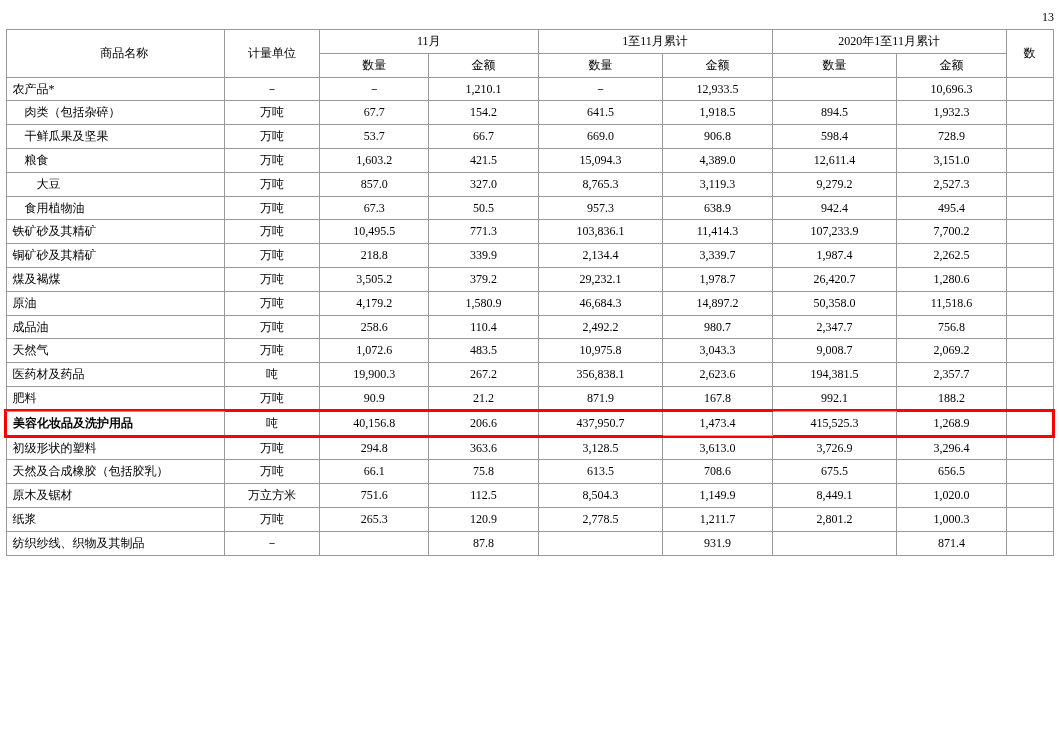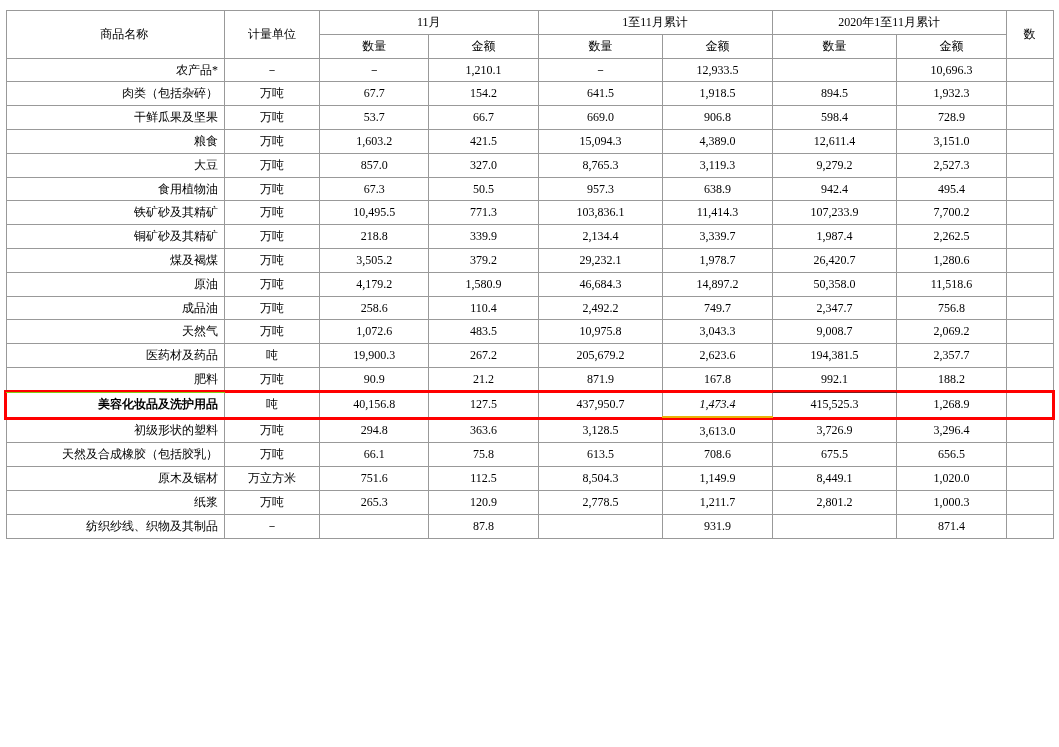--- a/index.html
+++ b/index.html
@@ -24,21 +24,21 @@
       text-align: center;
       white-space: nowrap;
       vertical-align: middle;
       line-height: 1.4;
     }
     th {
       background: #fff;
       font-weight: normal;
     }
     td.left-align {
-      text-align: right;
+      text-align: left;
       white-space: normal;
       max-width: 140px;
     }
     tr.red-border td {
       border-top: 2px solid red;
       border-bottom: 2px solid red;
     }
     tr.red-border td:first-child {
       border-left: 2px solid red;
     }
@@ -47,20 +47,21 @@
     }
     .wrapper {
       position: relative;
     }
   </style>
 </head>
 <body>
 
 <div class="wrapper">
   <div class="container">
+    <div style="text-align:right; margin-bottom:4px; font-size:12px;">13</div>
     <table>
       <thead>
         <tr>
           <th rowspan="2" style="min-width:110px;padding-left:24px;">商品名称</th>
           <th rowspan="2" style="min-width:60px;">计量单位</th>
           <th colspan="2">11月</th>
           <th colspan="2">1至11月累计</th>
           <th colspan="2">2020年1至11月累计</th>
           <th rowspan="2" style="min-width:30px;">数</th>
         </tr>
@@ -183,66 +184,66 @@
             <td>50,358.0</td>
             <td>11,518.6</td>
             <td></td>
           </tr>
           <tr>
             <td class="left-align">成品油</td>
             <td>万吨</td>
             <td>258.6</td>
             <td>110.4</td>
             <td>2,492.2</td>
-            <td>749.7</td>
+            <td>980.7</td>
             <td>2,347.7</td>
             <td>756.8</td>
             <td></td>
           </tr>
           <tr>
             <td class="left-align">天然气</td>
             <td>万吨</td>
             <td>1,072.6</td>
             <td>483.5</td>
             <td>10,975.8</td>
             <td>3,043.3</td>
             <td>9,008.7</td>
             <td>2,069.2</td>
             <td></td>
           </tr>
           <tr>
             <td class="left-align">医药材及药品</td>
             <td>吨</td>
             <td>19,900.3</td>
             <td>267.2</td>
-            <td>205,679.2</td>
+            <td>356,838.1</td>
             <td>2,623.6</td>
             <td>194,381.5</td>
             <td>2,357.7</td>
             <td></td>
           </tr>
           <tr>
             <td class="left-align">肥料</td>
             <td>万吨</td>
             <td>90.9</td>
             <td>21.2</td>
             <td>871.9</td>
             <td>167.8</td>
             <td>992.1</td>
             <td>188.2</td>
             <td></td>
           </tr>
           <tr class="red-border" style="outline: red solid 2px;">
             <td class="left-align" style="border-left: 2px solid red; border-top: 2px solid #84cc16; border-bottom: 2px solid red; font-weight: bold;">美容化妆品及洗护用品</td>
             <td style="border-top: 2px solid red; border-bottom: 2px solid red;">吨</td>
             <td style="border-top: 2px solid red; border-bottom: 2px solid red;">40,156.8</td>
-            <td style="border-top: 2px solid red; border-bottom: 2px solid red;">127.5</td>
+            <td style="border-top: 2px solid red; border-bottom: 2px solid red;">206.6</td>
             <td style="border-top: 2px solid red; border-bottom: 2px solid red;">437,950.7</td>
-            <td style="border-top: 2px solid red; border-bottom: 4px solid #eab308; font-style: italic;">1,473.4</td>
-            <td style="border-top: 2px solid #7f1d1d; border-bottom: 2px solid red; margin-top: 12px;">415,525.3</td>
+            <td style="border-top: 2px solid red; border-bottom: 2px solid #eab308;">1,473.4</td>
+            <td style="border-top: 2px solid #eab308; border-bottom: 2px solid red; margin-top: 12px;">415,525.3</td>
             <td style="border-top: 2px solid red; border-bottom: 2px solid red;">1,268.9</td>
             <td style="border-top: 2px solid red; border-bottom: 2px solid red; border-right: 2px solid red;"></td>
           </tr>
           <tr>
             <td class="left-align">初级形状的塑料</td>
             <td>万吨</td>
             <td>294.8</td>
             <td>363.6</td>
             <td>3,128.5</td>
             <td>3,613.0</td>

